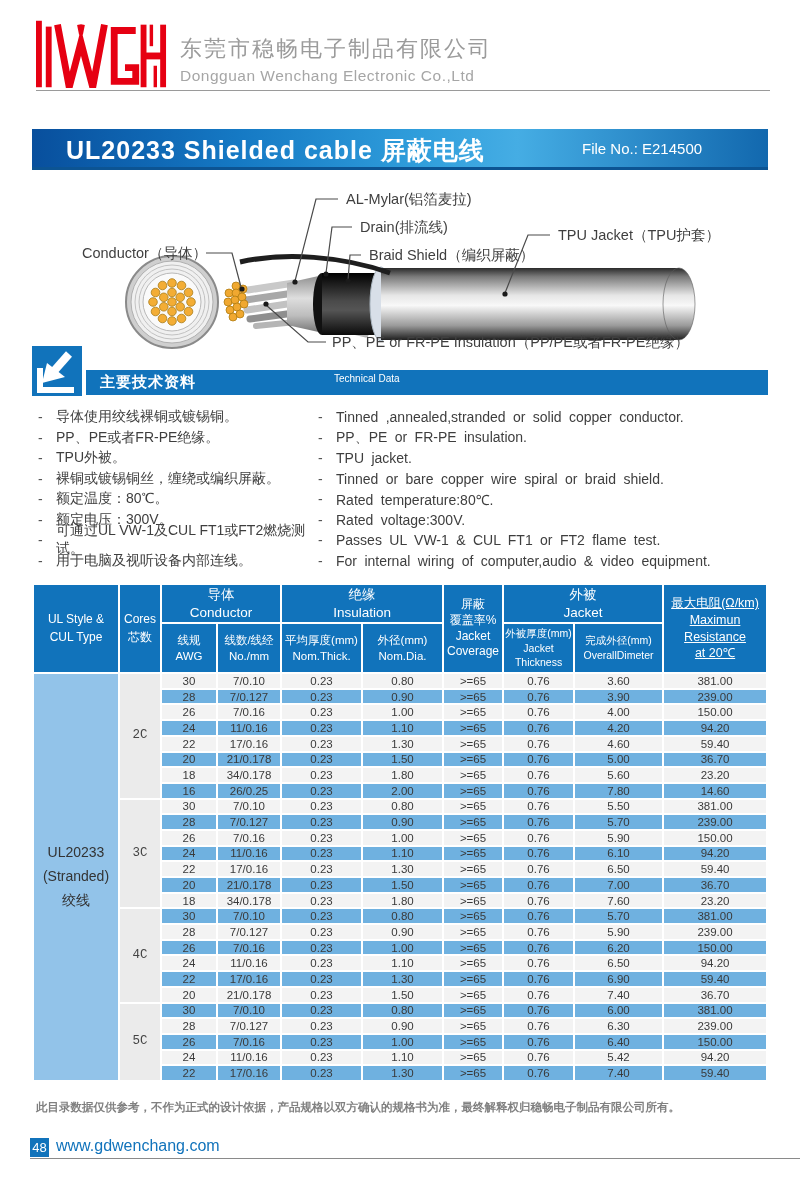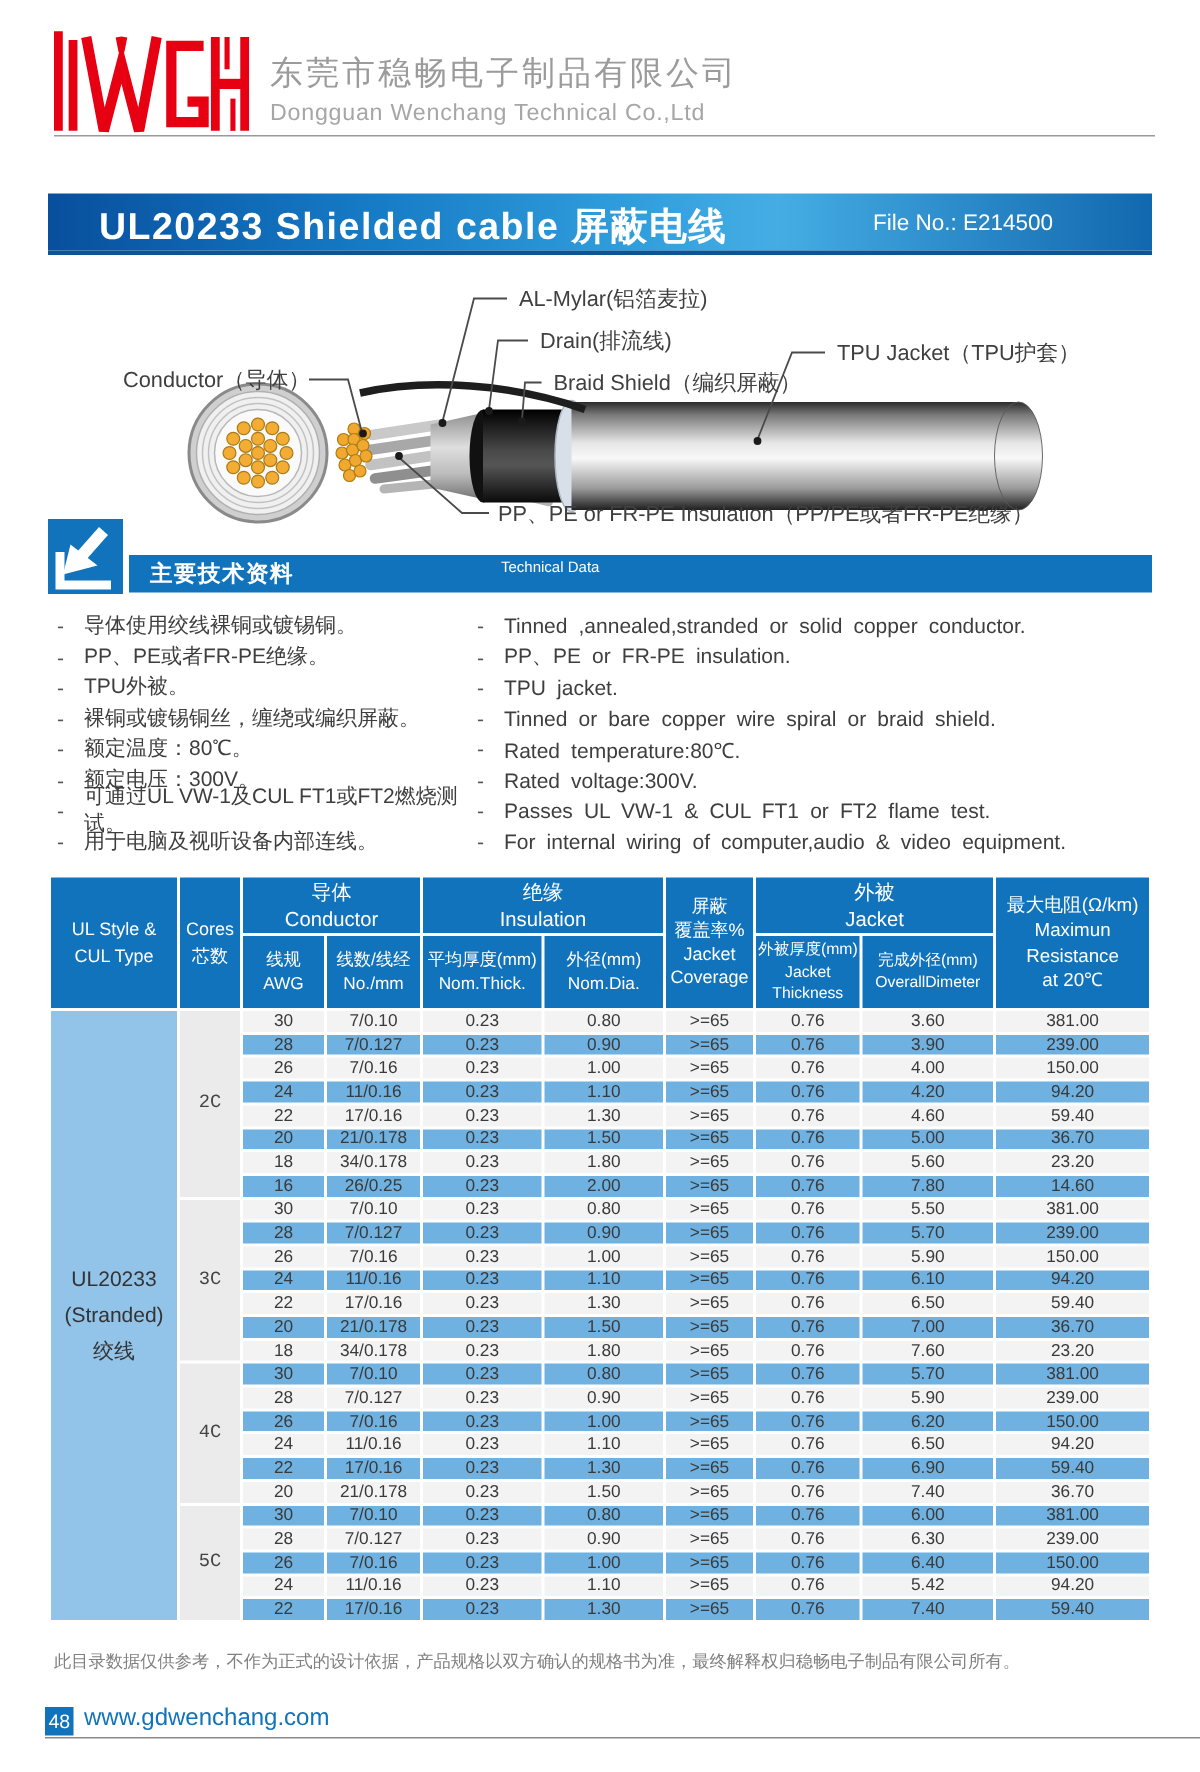--- a/index.html
+++ b/index.html
@@ -40,33 +40,33 @@
   .features-en li { word-spacing:3.5px; }
 
   
   .dt-wrap { position:absolute; left:32px; top:583px; width:736px; }
   table.dt { border-collapse:separate; border-spacing:2px; table-layout:fixed; width:736px; background:#fff; }
   table.dt th { background:#1173bb; color:#fff; font-weight:normal; text-align:center;
                 vertical-align:middle; white-space:pre-line; padding:1px 0; }
   .th-big   { font-size:12px; line-height:1.45; }
   .th-group { font-size:13.5px; line-height:1.3; height:34px;margin-top:28px; }
   .th-mid   { font-size:12px;   line-height:1.3; }
-  .th-res   { font-size:12.5px; line-height:1.35; }
+  .th-res   { font-size:12.5px; line-height:1.35;text-decoration:underline; }
   .th-sub   { font-size:11.5px; line-height:1.4; height:46px; }
   .th-small { font-size:10.5px; }
   table.dt td { text-align:center; font-size:11.5px; color:#3a3a3a; height:13.7px;
                 padding:0; line-height:1.05; }
   tr.row-even td { background:#f3f3f3; }
   tr.row-odd  td { background:#6fb1e0; }
   table.dt td.label-col { background:#92c3e9; font-size:14px; color:#333;
                           line-height:1.7; white-space:pre-line; }
   table.dt td.cores-col { background:#ebebeb; font-size:12.5px; color:#444;font-family:Liberation Mono, monospace; }
 
   
-  .disclaimer { position:absolute; left:36px; top:1100px; font-size:11.5px; color:#808080; }
+  .disclaimer { position:absolute; left:36px; top:1100px; font-size:11.5px; color:#808080;font-weight:bold; }
   .page-badge { position:absolute; left:30px; top:1138px; width:19px; height:19px; background:#1173bb;
                 color:#fff; font-size:13px; display:flex; align-items:center; justify-content:center; }
   .website { position:absolute; left:56px; top:1137px; font-size:16px; color:#1173bb; }
   .footer-rule { position:absolute; left:30px; top:1158px; width:770px; height:1px; background:#8a8a8a; }
 </style>
 </head>
 <body>
 
 <div>
   <svg class="logo" width="132" height="72" viewBox="0 0 135 72">
@@ -78,21 +78,21 @@
       <path d="M102,12 L80,12 L80,64 L102,64 L102,50 L91,50" stroke-width="7"></path>
       <line x1="110" y1="6" x2="110" y2="70" stroke-width="6"></line>
       <line x1="130" y1="6" x2="130" y2="70" stroke-width="6"></line>
       <line x1="110" y1="38" x2="130" y2="38" stroke-width="7"></line>
       <line x1="118" y1="6" x2="118" y2="28" stroke-width="3.5"></line>
       <line x1="122" y1="48" x2="122" y2="70" stroke-width="3.5"></line>
     </g>
   </svg>
   <div class="company">
     <div class="company-cn">东莞市稳畅电子制品有限公司</div>
-    <div class="company-en">Dongguan Wenchang Technical Co.,Ltd</div>
+    <div class="company-en">Dongguan Wenchang Electronic Co.,Ltd</div>
   </div>
   <div class="header-rule"></div>
 </div>
 
 <div class="title-bar">
   <div class="title-text">UL20233  Shielded cable  屏蔽电线</div>
   <div class="file-no">File No.: E214500</div>
 </div>
 
 <svg class="diagram" viewBox="0 0 640 182">

